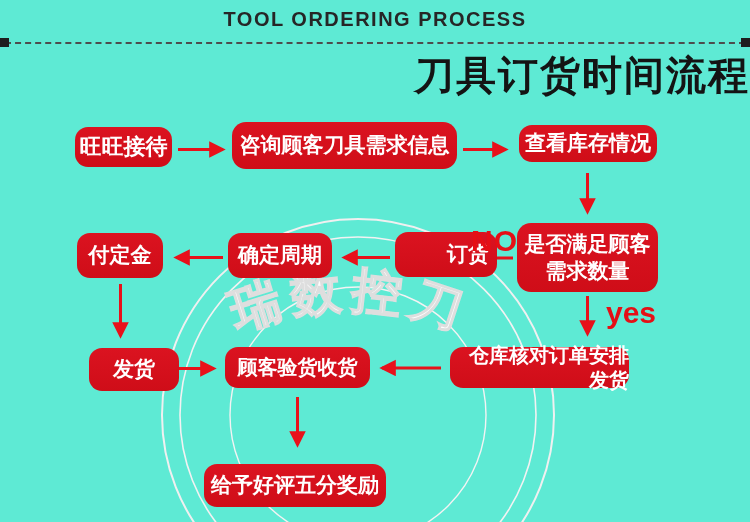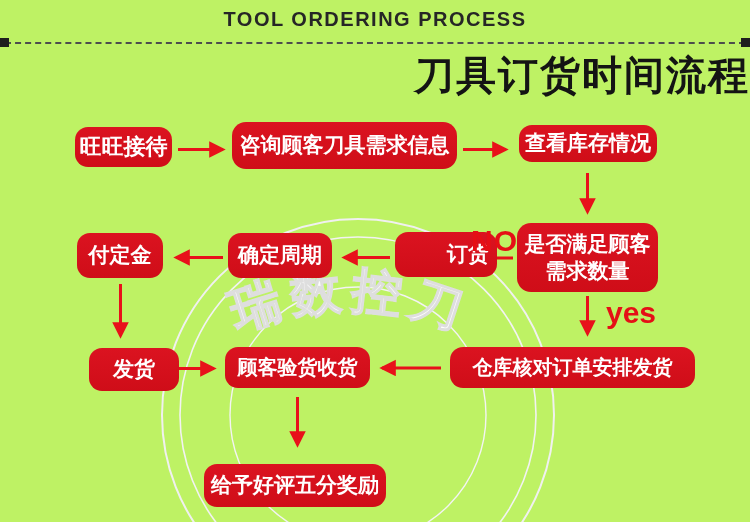--- a/index.html
+++ b/index.html
@@ -1,16 +1,16 @@
 <!DOCTYPE html>
 <html><head>
 <meta charset="utf-8">
 <style>
   html,body{margin:0;padding:0;background:#fff;}
-  .page{position:relative;width:750px;height:522px;background:#bef264;overflow:hidden;
+  .page{position:relative;width:750px;height:522px;background:#5eead4;overflow:hidden;
         font-family:"Liberation Sans","DejaVu Sans",sans-serif;}
 
   
   .en-title{position:absolute;top:8px;left:0;width:750px;text-align:center;
             font-size:20px;font-weight:600;letter-spacing:1.5px;color:#262626;}
   .divider{position:absolute;top:42px;left:5px;width:740px;height:0;
            border-top:2px dashed #4d4d4d;}
   .sq{position:absolute;width:9px;height:9px;background:#1e1e1e;top:38px;}
   .sq.left{left:0;} .sq.right{left:741px;}
   .cn-title{position:absolute;top:48px;left:0;width:750px;text-align:right;
@@ -32,21 +32,21 @@
 
   .n-reception{left:75px;top:127px;width:97px;height:40px;}
   .n-consult{left:232px;top:122px;width:225px;height:47px;border-radius:14px;}
   .n-checkstock{left:519px;top:125px;width:138px;height:37px;}
   .n-satisfy{left:517px;top:223px;width:141px;height:69px;border-radius:14px;}
   .n-order{left:395px;top:232px;width:58px;height:45px;padding-left:44px;}
   .n-cycle{left:228px;top:233px;width:104px;height:45px;}
   .n-deposit{left:77px;top:233px;width:86px;height:45px;}
   .n-ship{left:89px;top:348px;width:90px;height:43px;}
   .n-inspect{left:225px;top:347px;width:145px;height:41px;justify-content:center;}
-  .n-warehouse{left:450px;top:347px;width:245px;height:41px;text-align:right;}
+  .n-warehouse{left:450px;top:347px;width:179px;height:41px;text-align:right;}
   .n-reward{left:204px;top:464px;width:182px;height:43px;}
 
   
   .lbl{position:absolute;z-index:2;color:#e50f16;font-weight:bold;font-size:30px;}
   .lbl-no{left:471px;top:224px;letter-spacing:1px;}
   .lbl-yes{left:596px;top:296px;margin-left:10px;}
 </style>
 </head>
 <body>
 

